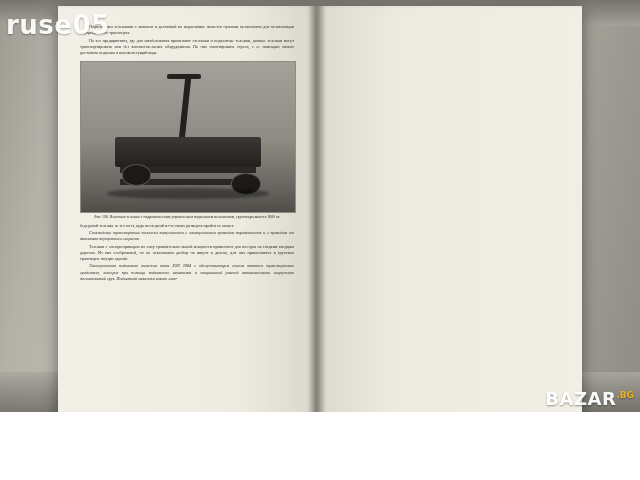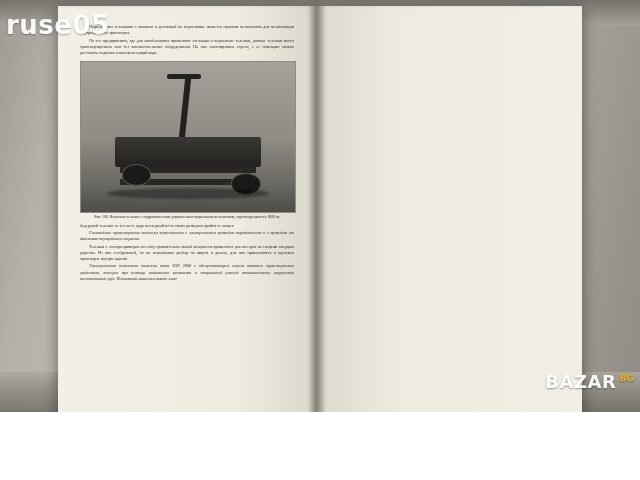--- a/index.html
+++ b/index.html
@@ -183,21 +183,21 @@
     font-family: "DejaVu Sans", sans-serif;
     font-weight: bold;
     font-size: 26px;
     color: #ffffff;
     opacity: .92;
     letter-spacing: .5px;
     text-shadow: 0 1px 2px rgba(0,0,0,.35);
   }
   #wm-bazar {
     position: absolute;
-    right: 6px; bottom: 20px;
+    right: 6px; bottom: 3px;
     font-family: "DejaVu Sans", sans-serif;
     font-weight: bold;
     font-size: 18px;
     color: #ffffff;
     opacity: .95;
     letter-spacing: .5px;
     text-shadow: 0 1px 2px rgba(0,0,0,.4);
   }
   #wm-bazar .dot {
     color: #f2b01e;

